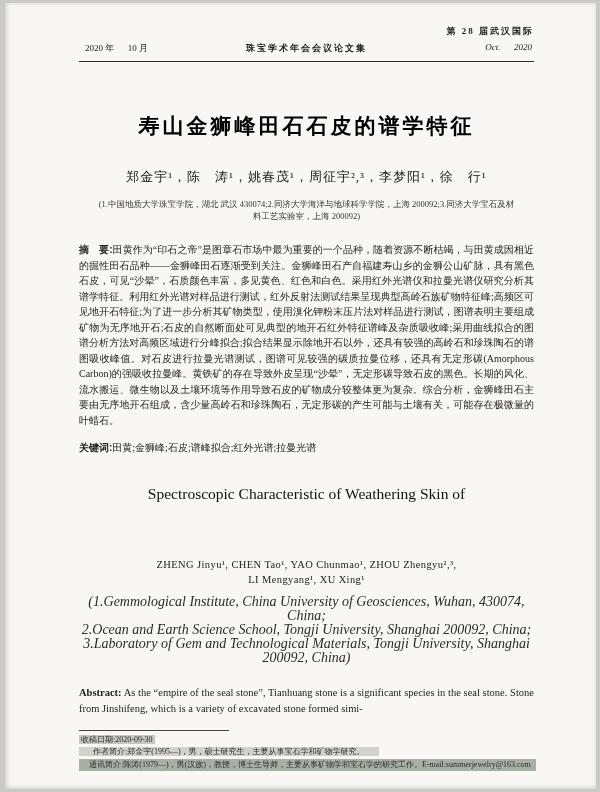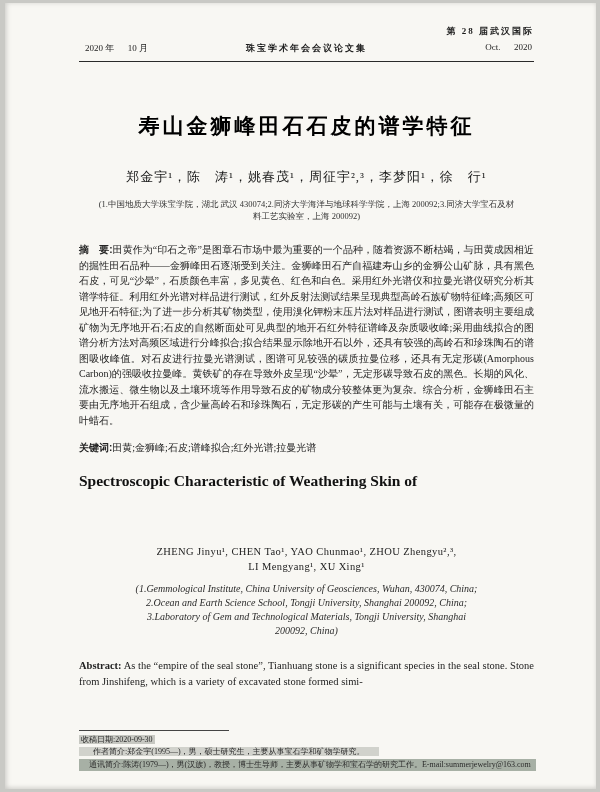--- a/index.html
+++ b/index.html
@@ -16,40 +16,40 @@
     background:#f8f7f3;
     box-shadow:inset 2px 0 5px rgba(0,0,0,.12), inset 0 -2px 4px rgba(0,0,0,.08);
   }
   .content{
     position:absolute;left:74px;right:62px;top:22px;
   }
   
   .h-c1{text-align:right;font-size:9px;font-weight:bold;letter-spacing:2px;color:#1c1c1c;}
   .h-row{position:relative;margin-top:4px;height:12px;font-size:9px;color:#1c1c1c;}
   .h-left{position:absolute;left:6px;top:0;white-space:pre;}
-  .h-right{position:absolute;right:2px;top:0;white-space:pre;}
+  .h-right{position:absolute;right:2px;top:0;white-space:pre;font-style:italic;}
   .h-c2{position:absolute;left:0;right:0;text-align:center;font-weight:bold;letter-spacing:2px;}
   .h-rule{margin-top:7px;border-bottom:1.2px solid #2a2a2a;}
   
   h1{
     margin:50px 0 0 0;
     text-align:center;
     font-family:"Liberation Sans","DejaVu Sans",sans-serif;
     font-size:21px;font-weight:bold;letter-spacing:3px;color:#000;
   }
   .authors-cn{margin-top:28px;text-align:center;font-size:13px;letter-spacing:1px;color:#1a1a1a;}
   .affil-cn{margin-top:12px;text-align:center;font-size:8.5px;line-height:12px;color:#333;}
   
   .abstract-cn{margin:20px 0 0 0;font-size:10px;line-height:15.5px;text-align:justify;color:#242424;}
   .abstract-cn b,.keywords-cn b{font-family:"Liberation Sans","DejaVu Sans",sans-serif;font-size:10px;}
   .keywords-cn{margin:12px 0 0 0;font-size:10px;line-height:15px;color:#242424;}
   
-  .title-en{margin-top:14px;text-align:left;font-size:15.5px;font-weight:bold;line-height:23px;color:#111;}
+  .title-en{margin-top:27px;text-align:center;font-size:15.5px;font-weight:normal;line-height:23px;color:#111;}
   .authors-en{margin-top:52px;text-align:center;font-size:10.5px;line-height:15px;letter-spacing:.4px;color:#222;}
-  .affil-en{margin-top:8px;text-align:center;font-style:italic;font-size:10px;line-height:14px;color:#2b2b2b;}
+  .affil-en{margin-top:8px;text-align:center;font-style:italic;font-size:14px;line-height:14px;color:#2b2b2b;}
   .abstract-en{margin:20px 0 0 0;font-size:10.5px;line-height:15.5px;text-align:justify;color:#222;}
   .abstract-en b{font-weight:bold;}
   
   footer{position:absolute;left:74px;right:60px;bottom:18px;font-size:8px;line-height:12.5px;color:#2a2a2a;}
   .f-rule{width:150px;border-bottom:1px solid #444;margin-bottom:3px;}
   .fn{white-space:nowrap;overflow:hidden;}
   .hl1{background:#c7c8c2;padding:0 2px;}
   .hl2{background:#d1d2cc;padding:0 14px;margin-top:20px;}
   .hl3{background:#a7b0a5;padding:0 10px;display:inline-block;min-width:100%;box-sizing:border-box;}
 </style>

